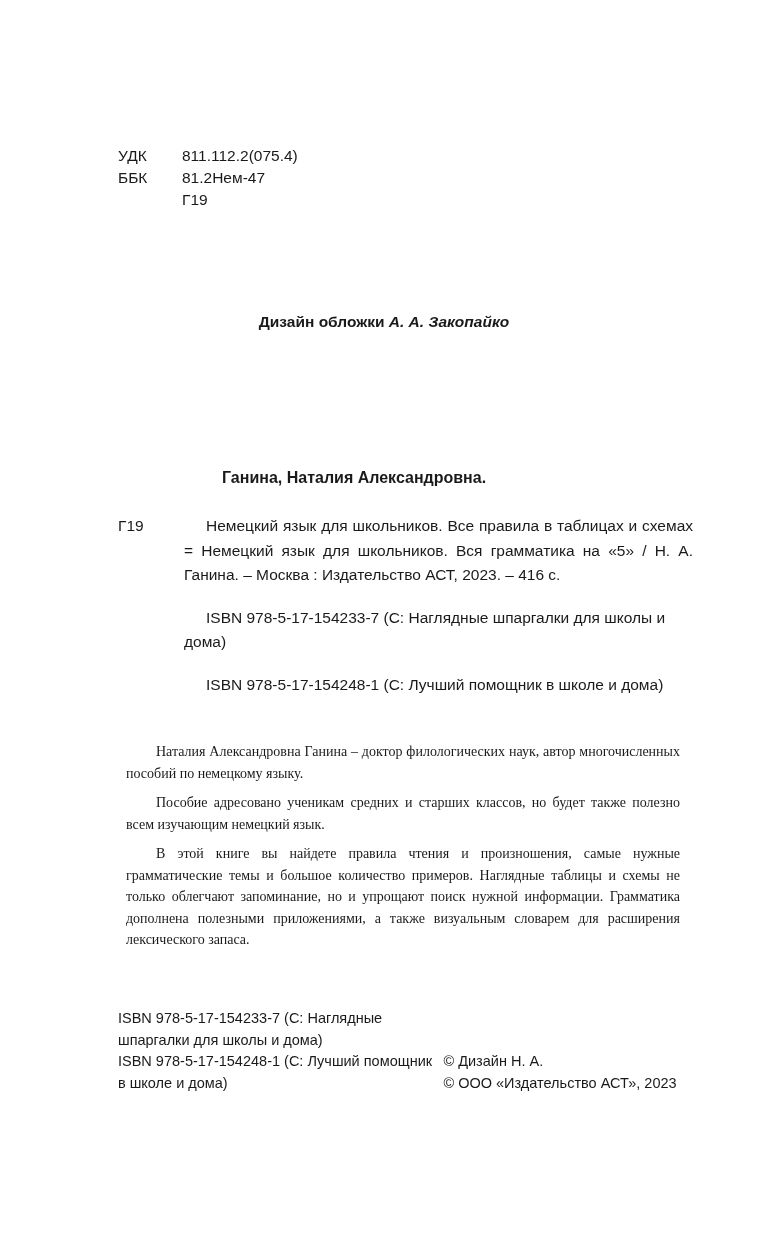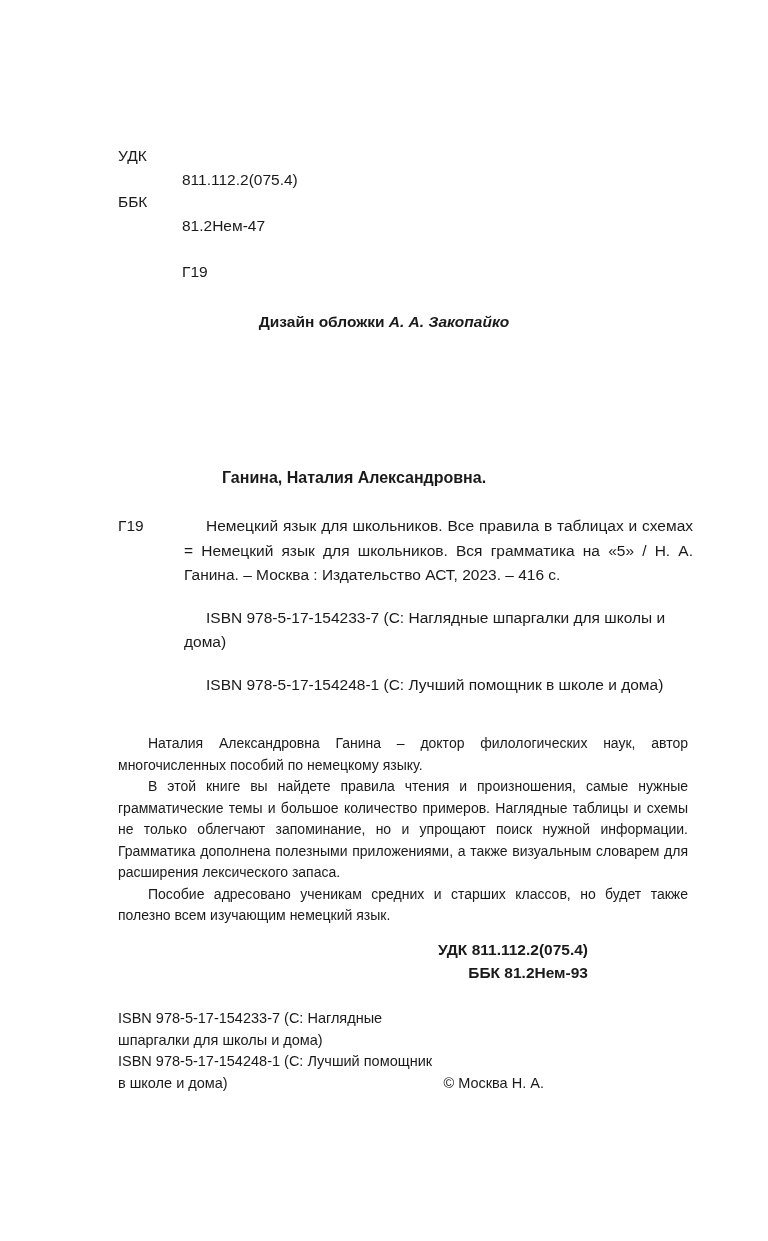--- a/index.html
+++ b/index.html
@@ -32,21 +32,20 @@
   }
   .udk-row {
     display: flex;
   }
   .udk-key {
     width: 64px;
     flex: 0 0 64px;
   }
   .udk-val {
     white-space: pre;
-    margin-top: 24px;
   }
 
   
   .cover-designer {
     position: absolute;
     left: 0;
     top: 313px;
     width: 768px;
     text-align: center;
     font-size: 15.5px;
@@ -108,22 +107,23 @@
   .annotation {
     position: absolute;
     left: 118px;
     top: 733px;
     width: 570px;
     font-size: 14px;
     line-height: 21.5px;
     text-align: justify;
   }
   .annotation p {
-    margin: 0;
+    margin: 8px;
     text-indent: 30px;
+    font-family: Liberation Serif, serif;
   }
 
   
   .bottom-codes {
     position: absolute;
     right: 80px;
     top: 938px;
     text-align: right;
     font-size: 15.5px;
     font-weight: bold;
@@ -187,34 +187,31 @@
     <div class="biblio-body">
       <span class="biblio-code">Г19</span>
       <div class="biblio-text"><span class="first"></span><span>Немецкий язык для школьников. Все правила в таблицах и схемах = Немецкий язык для школьников. Вся грамматика на «5» / Н. А. Ганина. – Москва : Издательство АСТ, 2023. – 416 с.</span></div>
     </div>
     <div class="isbn-line"><span class="ind"></span><span>ISBN 978-5-17-154233-7 (С: Наглядные шпаргалки для школы и дома)</span></div>
     <div class="isbn-line"><span class="ind"></span><span>ISBN 978-5-17-154248-1 (С: Лучший помощник в школе и дома)</span></div>
   </div>
 
   <div class="annotation">
     <p>Наталия Александровна Ганина – доктор филологических наук, автор многочисленных пособий по немецкому языку.</p>
+    <p>Пособие адресовано ученикам средних и старших классов, но будет также полезно всем изучающим немецкий язык.</p>
     <p>В этой книге вы найдете правила чтения и произношения, самые нужные грамматические темы и большое количество примеров. Наглядные таблицы и схемы не только облегчают запоминание, но и упрощают поиск нужной информации. Грамматика дополнена полезными приложениями, а также визуальным словарем для расширения лексического запаса.</p>
-    <p>Пособие адресовано ученикам средних и старших классов, но будет также полезно всем изучающим немецкий язык.</p>
-  </div>
-
-  <div class="bottom-codes">
-    <div>УДК 811.112.2(075.4)</div>
-    <div>ББК 81.2Нем-93</div>
-  </div>
+  </div>
+
 
   <div class="footer">
     <div class="footer-grid">
       <div class="footer-left">
         <div class="isbn-blk">ISBN 978-5-17-154233-7 (С: Наглядные шпаргалки для школы и дома)</div>
         <div class="isbn-blk second">ISBN 978-5-17-154248-1 (С: Лучший помощник в школе и дома)</div>
       </div>
       <div class="footer-right">
-        <div>© Москва Н. А.</div>
+        <div>© Дизайн Н. А.</div>
+        <div>© ООО «Издательство АСТ», 2023</div>
       </div>
     </div>
   </div>
 
 </div>
 
 </body></html>

